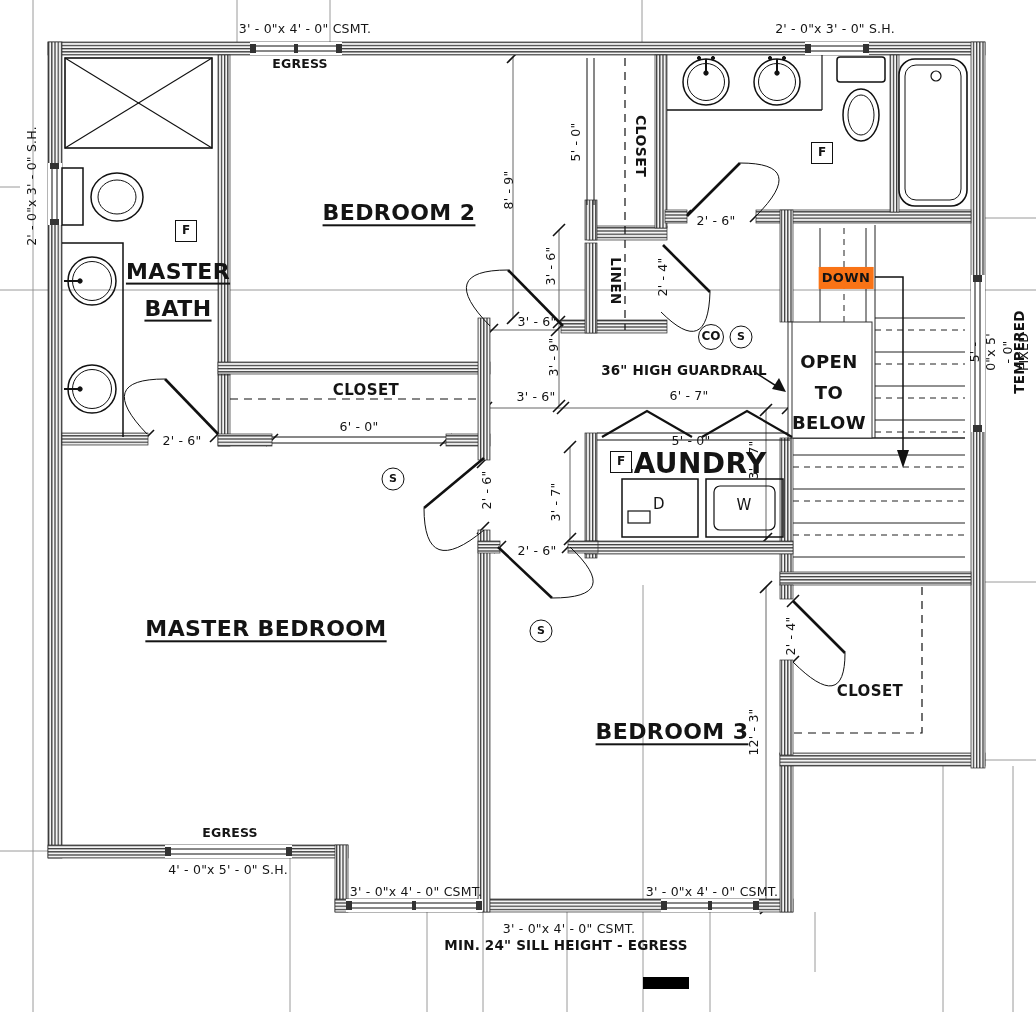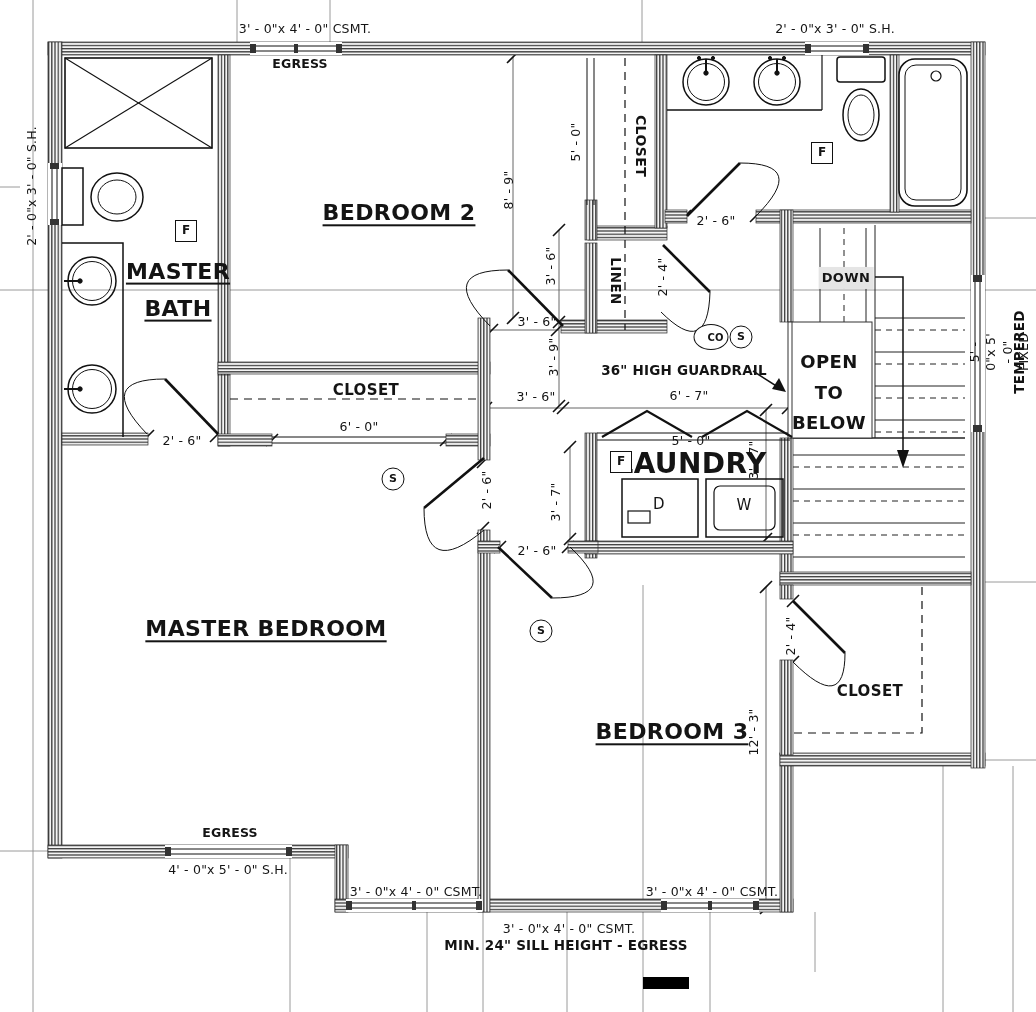--- a/index.html
+++ b/index.html
@@ -5,26 +5,26 @@
   html,body{margin:0;padding:0;background:#ffffff;}
   #stage{position:relative;width:1036px;height:1012px;background:#ffffff;overflow:hidden;
          font-family:"DejaVu Sans",sans-serif;color:#111;}
   #plan-svg{position:absolute;left:0;top:0;}
   #label-layer{position:absolute;left:0;top:0;width:1036px;height:1012px;}
   .lbl{position:absolute;color:#141414;text-align:center;white-space:pre-line;line-height:1.3;}
   .room{font-size:22px;font-weight:700;letter-spacing:.4px;line-height:1.7;}
   .ul{text-decoration:underline;text-underline-offset:4px;text-decoration-thickness:1.5px;}
   .ann{font-size:12.5px;font-weight:500;letter-spacing:.2px;}
   .bold{font-weight:700;}
-  .bg{background:#e5e5e5;padding:0 3px;}
+  .bg{background:#f97316;padding:0 3px;}
   .sym-box{border:1.8px solid #111;width:20px;height:20px;display:flex;align-items:center;
            justify-content:center;font-size:12px;font-weight:700;background:#fff;}
   .sym-circle{border:1.7px solid #111;width:21px;height:21px;border-radius:50%;display:flex;
            align-items:center;justify-content:center;font-size:11px;font-weight:700;background:#fff;}
-  .co{width:24px;height:24px;font-size:10px;padding-left:9px;}
+  .co{width:24px;height:24px;font-size:12px;}
 </style>
 </head>
 <body>
 
 <div id="stage">
 <svg id="plan-svg" width="1036" height="1012" viewBox="0 0 1036 1012">
   <defs>
     <pattern id="wallH" width="3.2" height="3.2" patternUnits="userSpaceOnUse">
       <rect width="3.2" height="3.2" fill="#f4f4f4"></rect>
           <rect width="3.2" height="1.25" fill="#3b3b3b"></rect>

